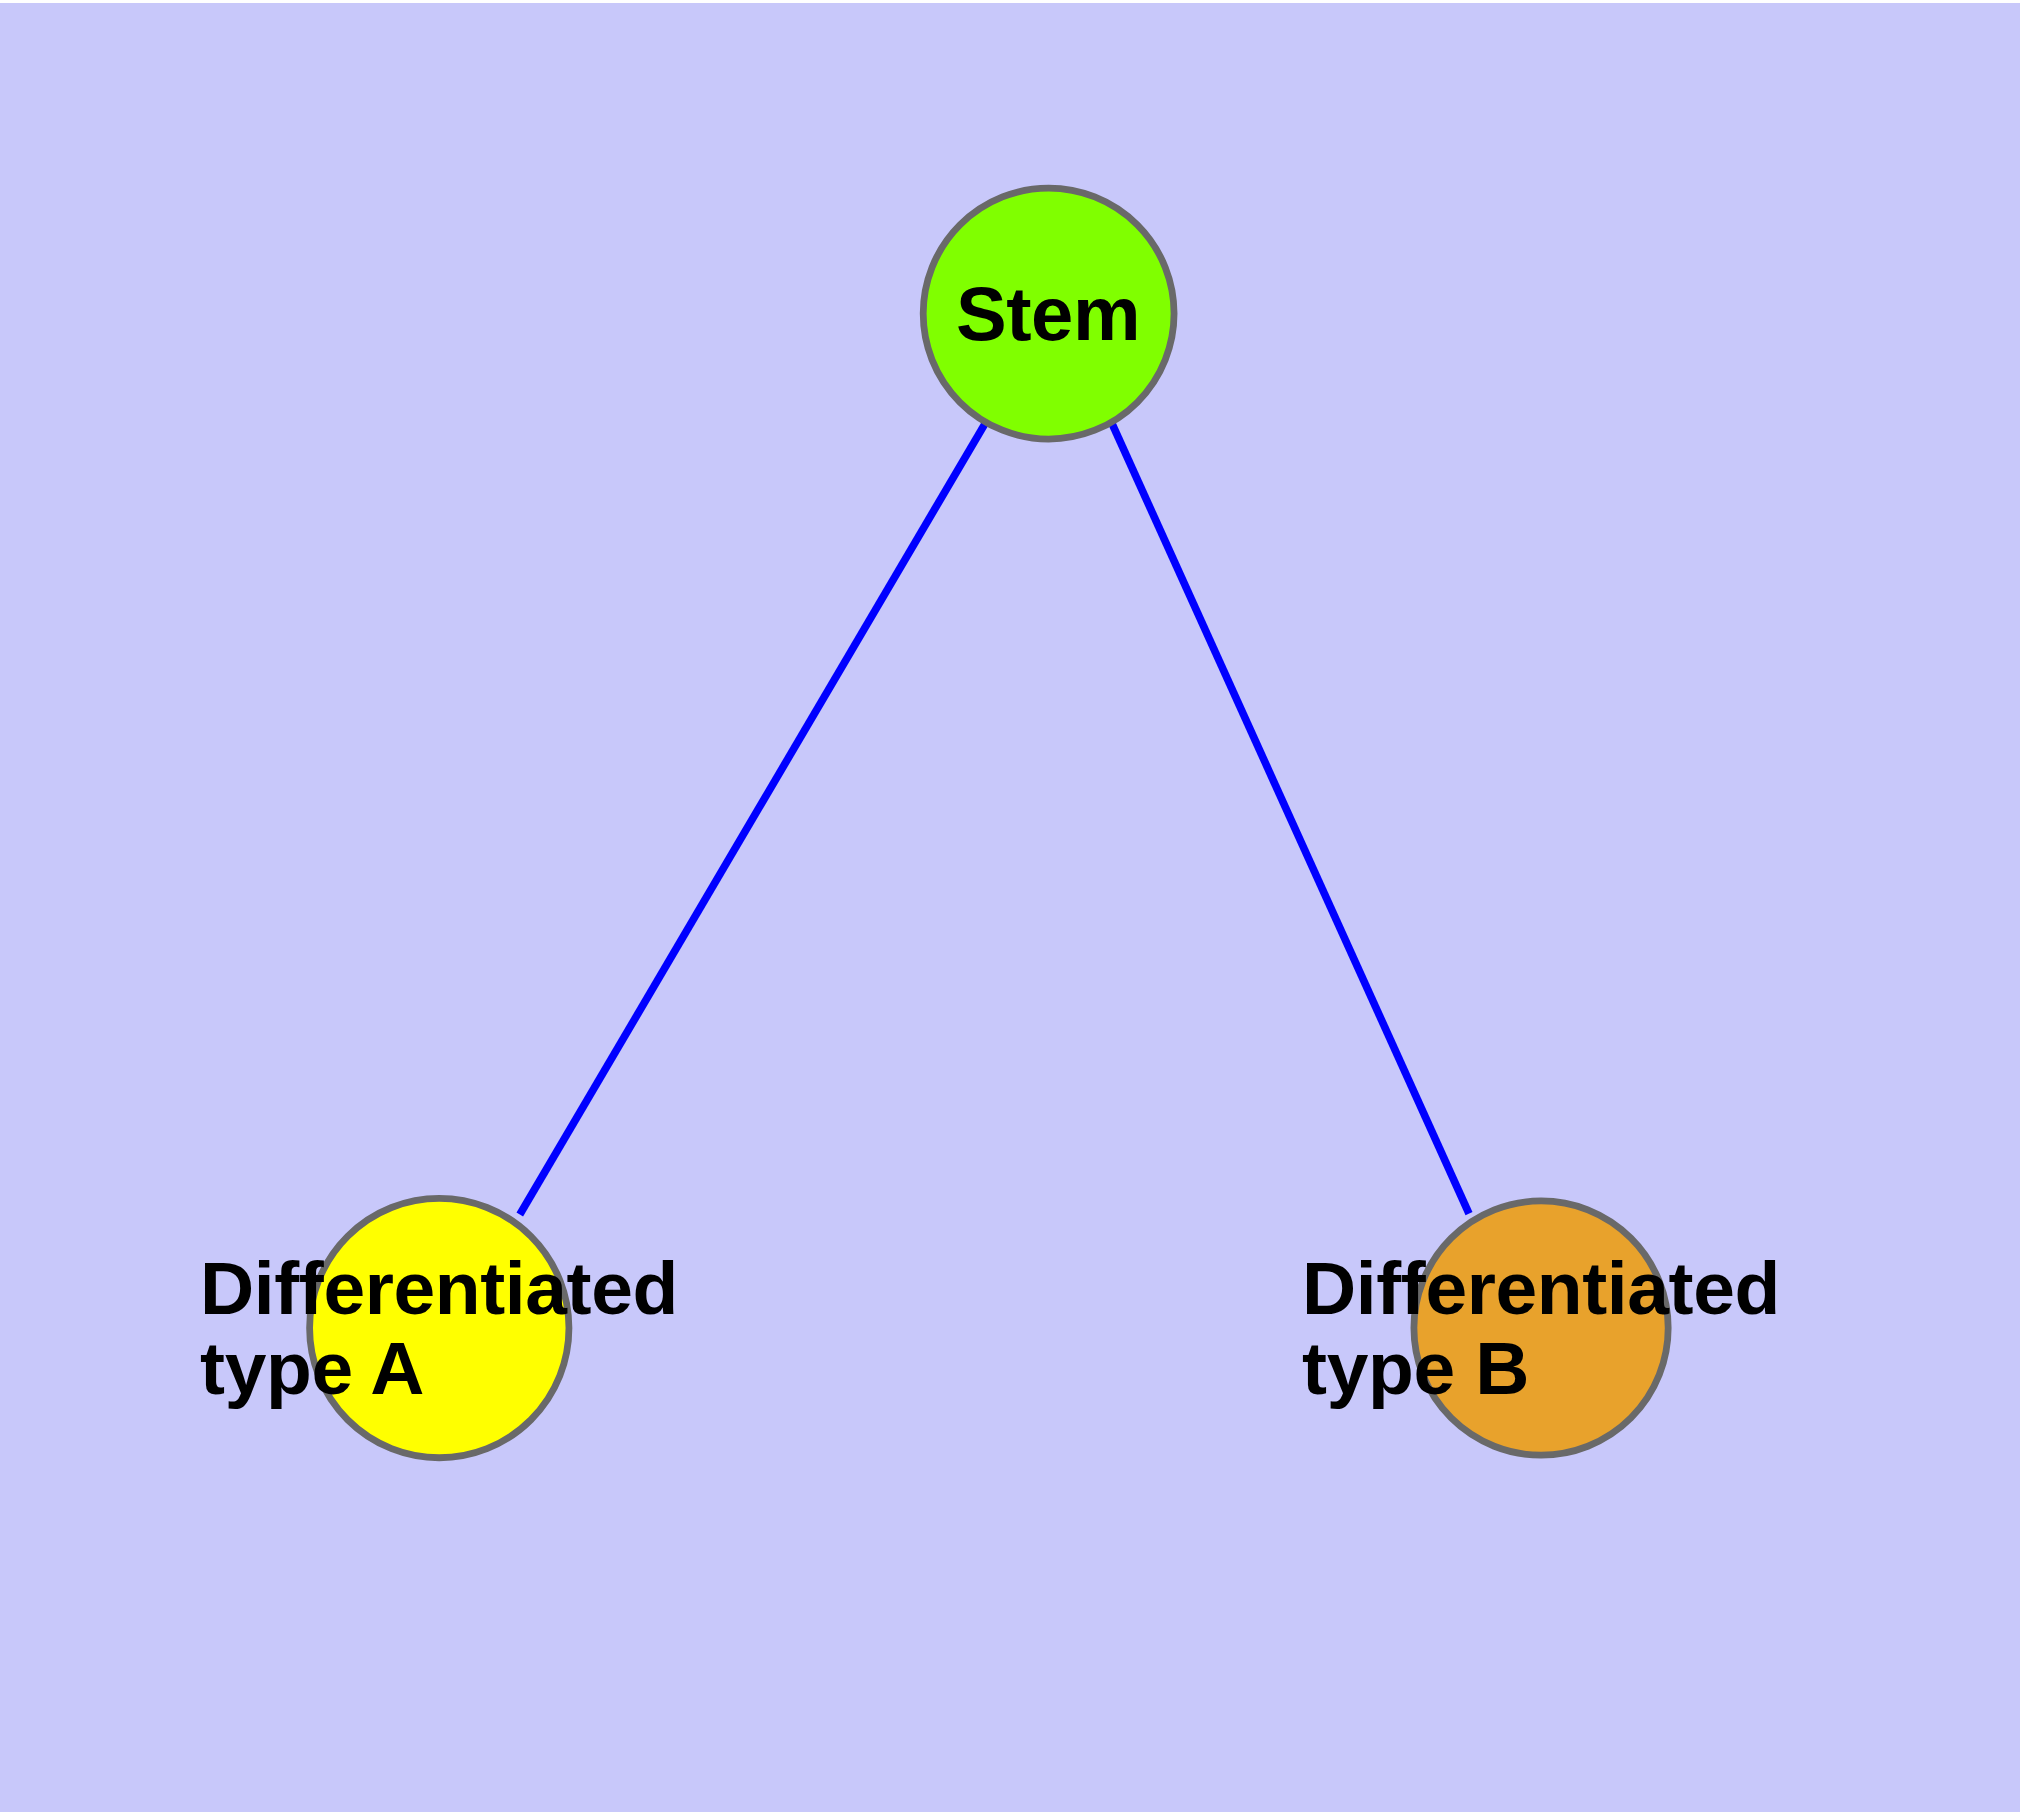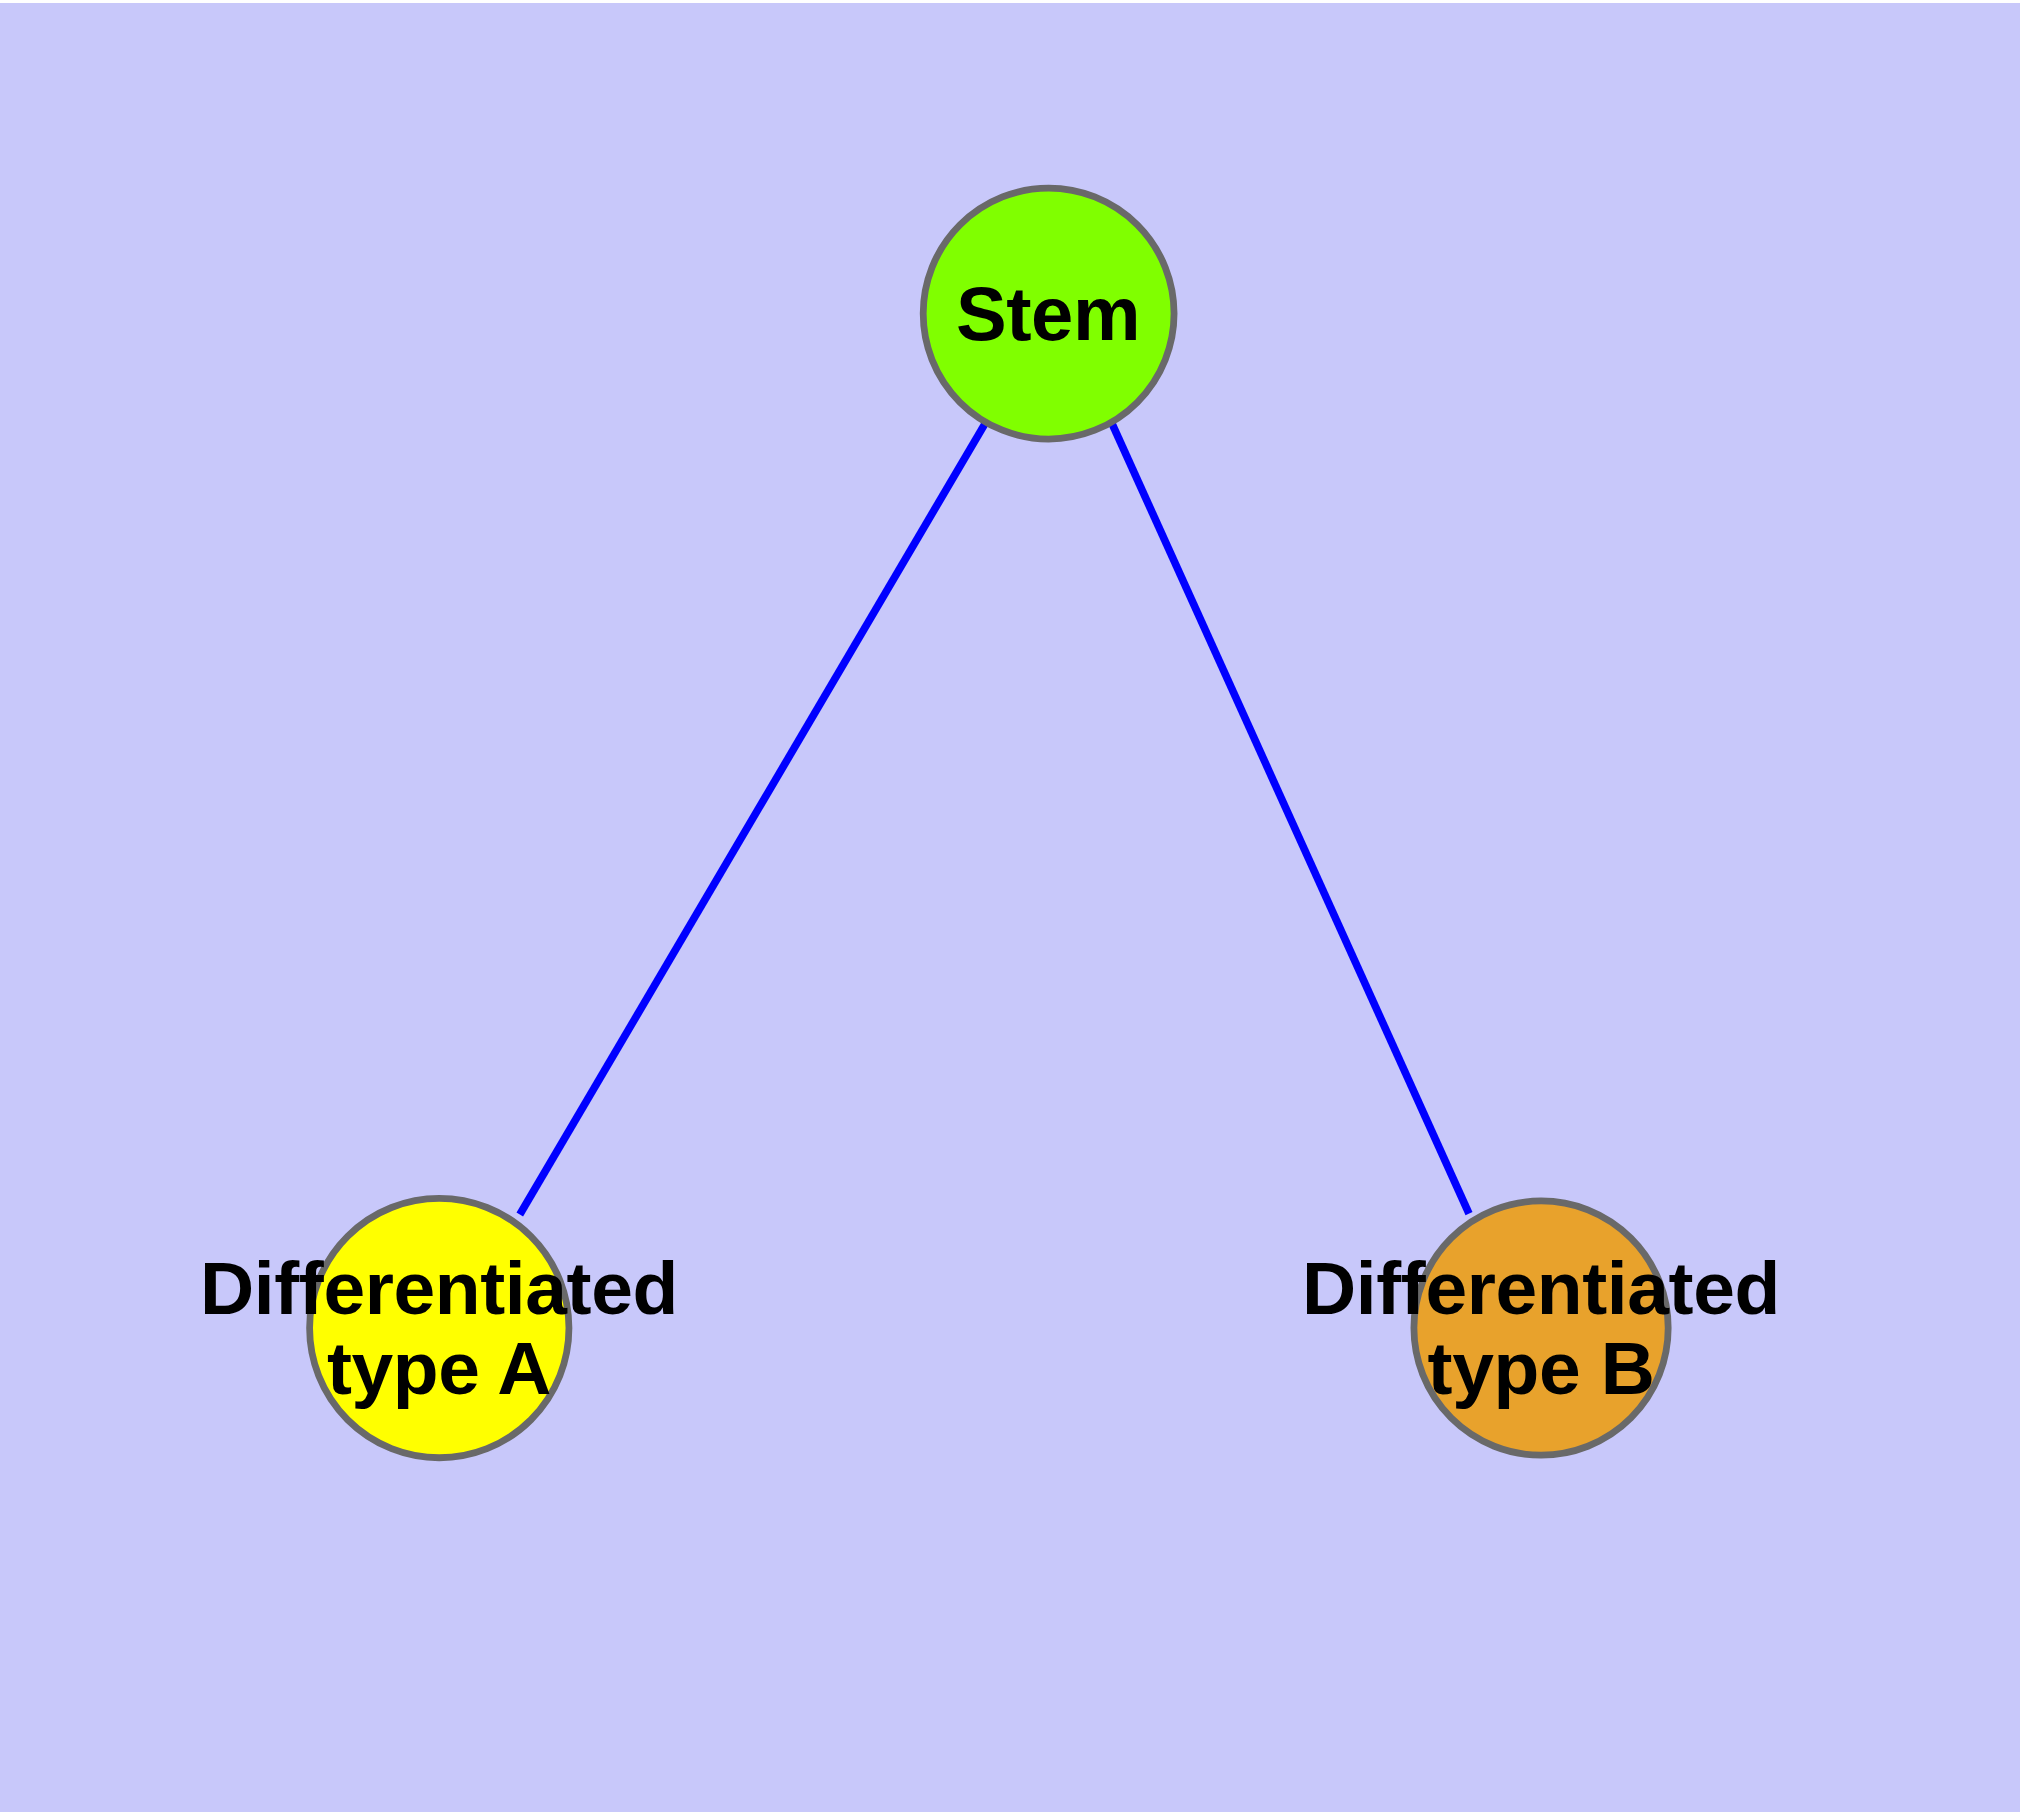--- a/index.html
+++ b/index.html
@@ -26,21 +26,20 @@
   }
   #graph-svg {
     position: absolute;
     left: 0;
     top: 0;
     width: 2021px;
     height: 1812px;
   }
   .node-label {
     position: absolute;
-    text-align: center;
     color: #000000;
     font-weight: bold;
     font-family: "Liberation Sans", "DejaVu Sans", sans-serif;
     line-height: 1.06;
     white-space: pre;
     letter-spacing: -0.4px;
     transform: translate(-50%, -50%);
     pointer-events: none;
   }
 </style>

